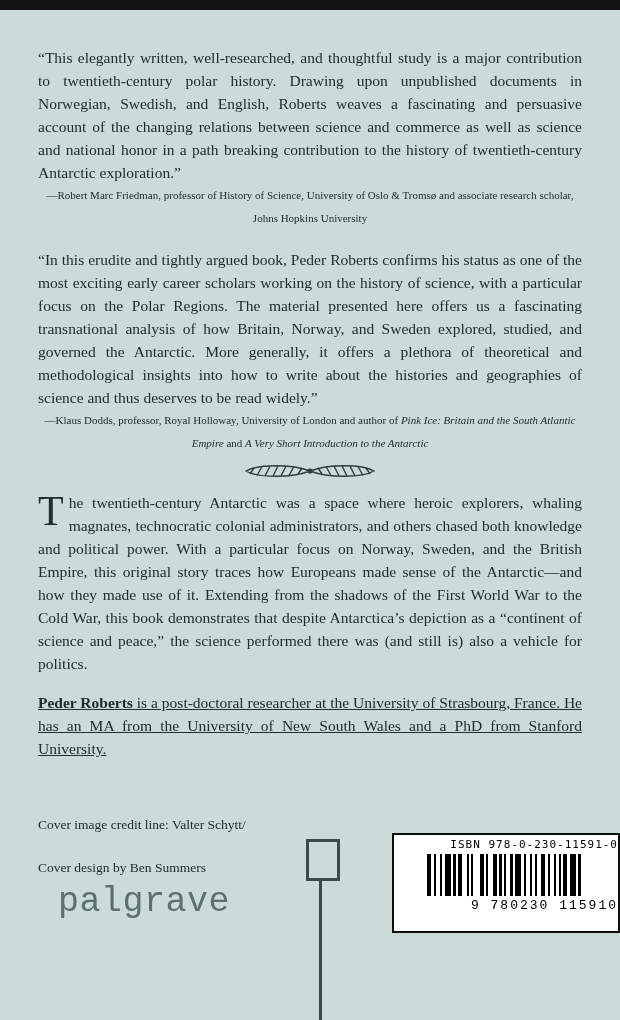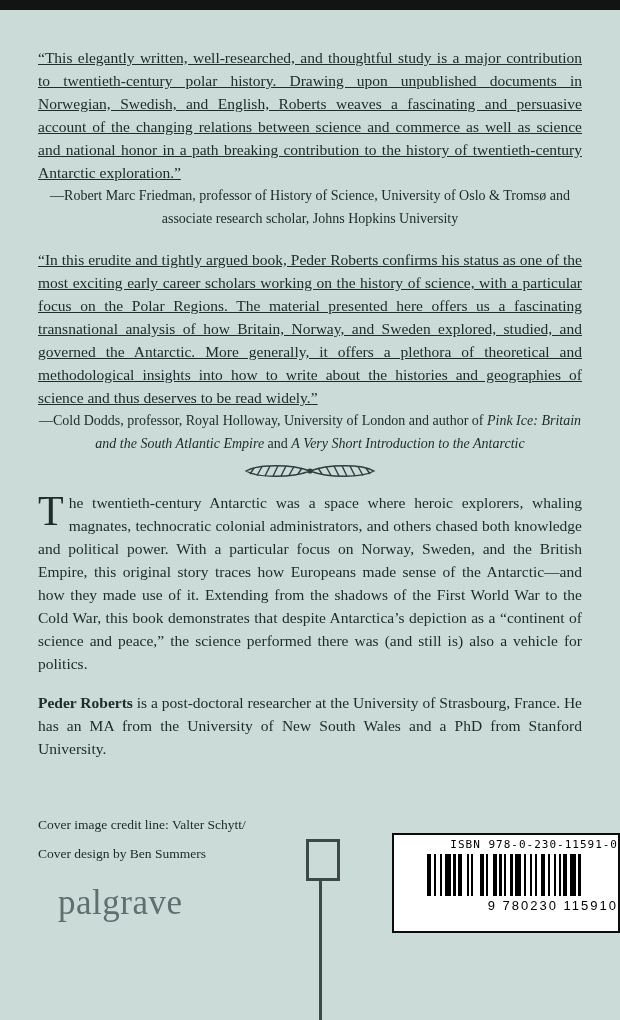--- a/index.html
+++ b/index.html
@@ -4,67 +4,67 @@
 <style>
   html,body{margin:0;padding:0;background:#9aa5a4;}
   .page{
     position:relative;width:620px;height:1020px;margin:0 auto;
     background:#cbdbd8;overflow:hidden;
     font-family:"Liberation Serif", serif;color:#202d2c;
   }
   .top-strip{position:absolute;top:0;left:0;width:620px;height:10px;background:#111413;}
   .content{position:absolute;top:46px;left:0;width:620px;padding:0 38px;box-sizing:border-box;}
   .content p{margin:0;}
-  .blurb{font-size:15.5px;line-height:23px;text-align:justify;text-decoration:underline;}
-  .attribution{font-size:14px;line-height:23px;text-align:center;}
+  .blurb{font-size:15.5px;line-height:23px;text-align:justify;}
+  .attribution{font-size:11px;line-height:23px;text-align:center;}
   .attr-gap{margin-bottom:18px !important;}
   .ornament{text-align:center;margin:8px 0 8px;}
   .description{font-size:15.5px;line-height:23px;text-align:justify;}
   .dropcap{float:left;font-size:42px;line-height:38px;padding:1px 5px 0 0;}
-  .bio{margin-top:16px !important;font-size:15.5px;line-height:23px;text-align:justify;}
+  .bio{margin-top:16px !important;font-size:15.5px;line-height:23px;text-align:justify;text-decoration:underline;}
   .credits{position:absolute;left:38px;top:792px;font-size:13.5px;line-height:18px;}
   .credit-line{display:block;margin-top:24px;}
-  .design-credit{margin-top:11px;}
+  .design-credit{margin-top:25px;}
   .logo{
     position:absolute;left:58px;top:884px;
-    font-family:Liberation Serif, serif;font-size:35px;line-height:37px;
+    font-family:Liberation Mono, monospace;font-size:35px;line-height:37px;
     color:#5d6f6e;letter-spacing:.5px;
   }
   .square-mark{position:absolute;left:306px;top:839px;width:28px;height:36px;border:3px solid #3d4948;}
   .vline{position:absolute;left:319px;top:878px;width:3px;height:142px;background:#3d4948;}
   .barcode-box{
     position:absolute;right:0;top:833px;width:228px;box-sizing:border-box;
     border:2px solid #0c0c0c;background:#ffffff;text-align:right;padding:3px 0 18px;
   }
   .isbn-top{font-family:"DejaVu Sans Mono", monospace;font-size:11px;letter-spacing:1px;color:#000;margin-bottom:3px;}
   .bars{display:flex;justify-content:center;align-items:flex-start;height:42px;}
   .bars .bar{background:#000;height:42px;}
   .bars .space{height:42px;}
-  .isbn-digits{font-family:Liberation Sans, sans-serif;font-size:13px;letter-spacing:2px;color:#000;margin-top:2px;}
+  .isbn-digits{font-family:Liberation Mono, monospace;font-size:13px;letter-spacing:2px;color:#000;margin-top:2px;}
   .website-bar{
     position:absolute;right:0;top:936px;width:228px;height:27px;background:#4c4c4c;
     color:#ffffff;font-family:"DejaVu Sans", sans-serif;font-size:12.5px;
     letter-spacing:2.5px;line-height:27px;text-align:center;
   }
   i{font-style:italic;}
 </style>
 </head>
 <body>
 
 <div class="page">
 
   <div class="top-strip"></div>
 
   <div class="content">
 
     <p class="blurb">“This elegantly written, well-researched, and thoughtful study is a major contribution to twentieth-century polar history.  Drawing upon unpublished documents in Norwegian, Swedish, and English, Roberts weaves a fascinating and persuasive account of the changing relations between science and commerce as well as science and national honor in a path breaking contribution to the history of twentieth-century Antarctic exploration.”</p>
     <p class="attribution attr-gap">—Robert Marc Friedman, professor of History of Science, University of Oslo &amp; Tromsø and associate research scholar, Johns Hopkins University</p>
 
     <p class="blurb">“In this erudite and tightly argued book, Peder Roberts confirms his status as one of the most exciting early career scholars working on the history of science, with a particular focus on the Polar Regions. The material presented here offers us a fascinating transnational analysis of how Britain, Norway, and Sweden explored, studied, and governed the Antarctic. More generally, it offers a plethora of theoretical and methodological insights into how to write about the histories and geographies of science and thus deserves to be read widely.”</p>
-    <p class="attribution"><span>—Cold Dodds, professor, Royal Holloway, University of London and author of </span><i>Pink Ice: Britain and the South Atlantic Empire</i><span> and </span><i>A Very Short Introduction to the Antarctic</i></p>
+    <p class="attribution"><span>—Klaus Dodds, professor, Royal Holloway, University of London and author of </span><i>Pink Ice: Britain and the South Atlantic Empire</i><span> and </span><i>A Very Short Introduction to the Antarctic</i></p>
 
     <div class="ornament">
       <svg width="140" height="16" viewBox="0 0 140 16">
         <g fill="none" stroke="#2f3d3c" stroke-width="1.4">
           <path d="M70 8 C 52 1, 18 1, 6 8 C 18 15, 52 15, 70 8 Z"></path>
           <path d="M70 8 C 88 1, 122 1, 134 8 C 122 15, 88 15, 70 8 Z"></path>
           <path d="M14 5 L 10 11 M22 3.5 L 17 12.5 M30 3 L 25 13 M38 2.8 L 33 13.2 M46 3 L 41 13 M54 3.5 L 49 12.5 M62 5 L 58 11"></path>
           <path d="M78 5 L 82 11 M86 3.5 L 91 12.5 M94 3 L 99 13 M102 2.8 L 107 13.2 M110 3 L 115 13 M118 3.5 L 123 12.5 M126 5 L 130 11"></path>
         </g>
         <circle cx="70" cy="8" r="2.6" fill="#2f3d3c"></circle>

